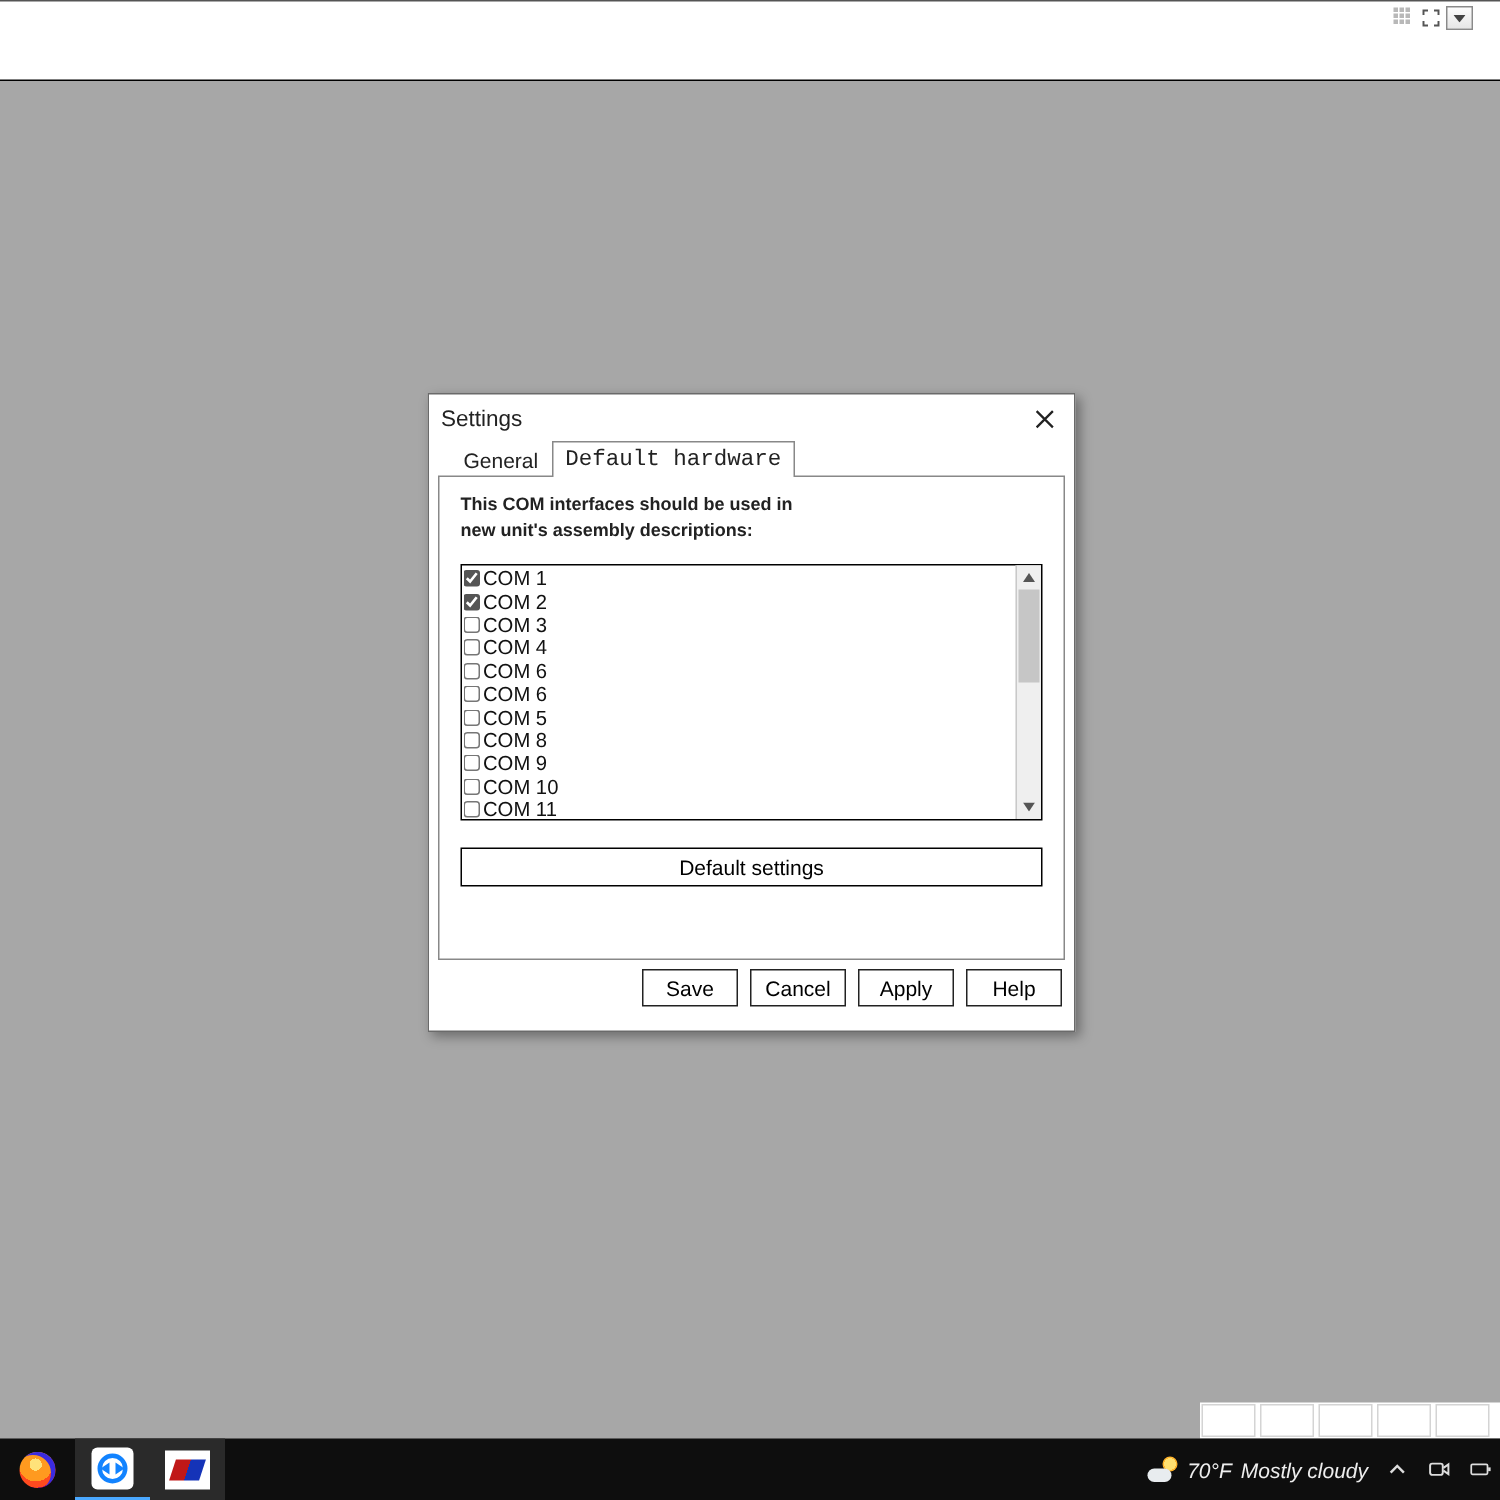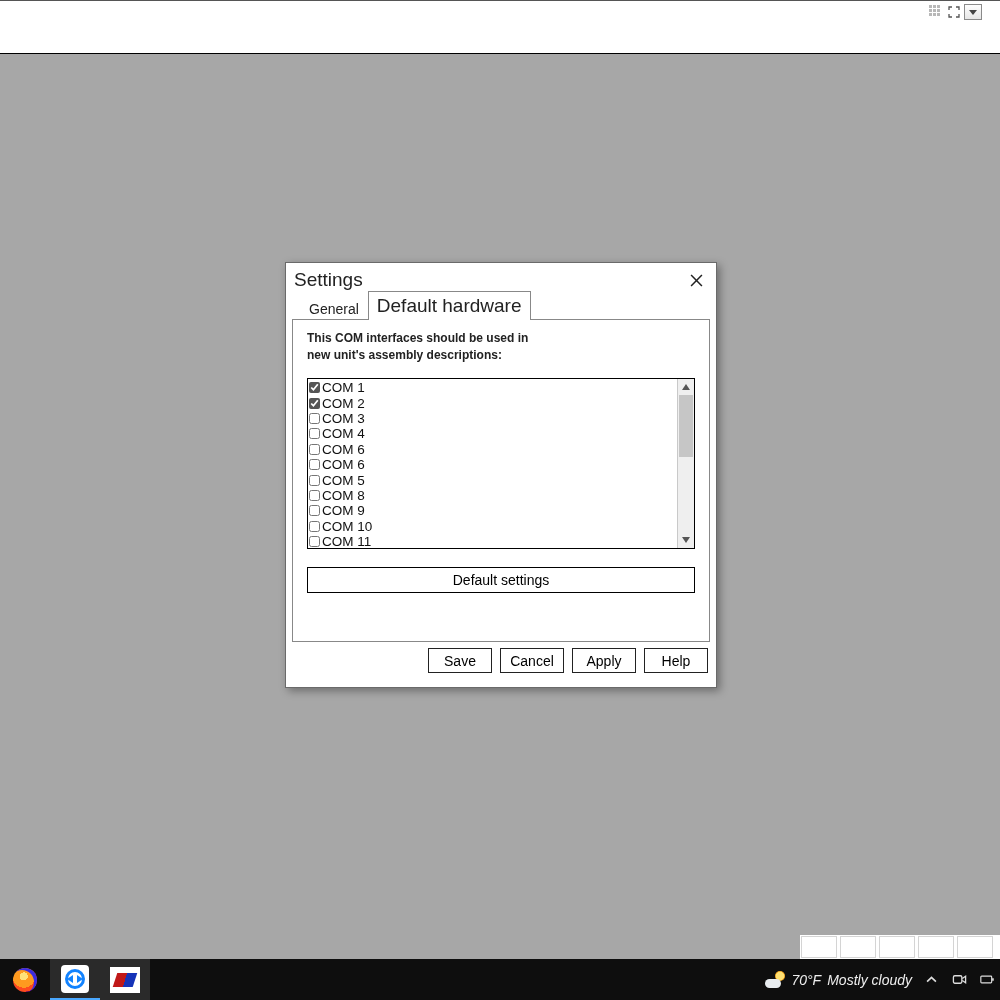--- a/index.html
+++ b/index.html
@@ -73,21 +73,21 @@
   }
   .dialog {
     width:432px; height:426px;
     background:#fff;
     border:1px solid #6a6a6a;
     display:flex; flex-direction:column;
   }
   .dlg-title {
     display:flex; align-items:center; justify-content:space-between;
     padding:6px 10px 4px 8px;
-    font-size:19px;
+    font-size:15px;
     color:#222;
   }
   .dlg-close {
     width:20px;height:20px;
     display:flex;align-items:center;justify-content:center;
     cursor:pointer;
   }
   .dlg-close svg{width:13px;height:13px;}
   .tabs-row {
     display:flex;
@@ -316,21 +316,21 @@
       <div class="dlg-title">
         <span>Settings</span>
         <div class="dlg-close">
           <svg viewBox="0 0 12 12">
               <path d="M1 1 L11 11 M11 1 L1 11" stroke="#222" stroke-width="1.4"></path>
             </svg>
         </div>
       </div>
       <div class="tabs-row">
         <div class="tab">General</div>
-        <div class="tab active" style="font-size:19px;">Default hardware</div>
+        <div class="tab active" style="font-size:15px;font-family:Liberation Mono, monospace;">Default hardware</div>
       </div>
       <div class="tab-panel">
         <div class="desc">
           <span>This COM interfaces should be used in</span><br>
           <span>new unit's assembly descriptions:</span>
         </div>
         <div class="listbox">
           <div class="list-items" id="com-list">
               <div class="com-row">
                 <input type="checkbox" checked="" style="">

